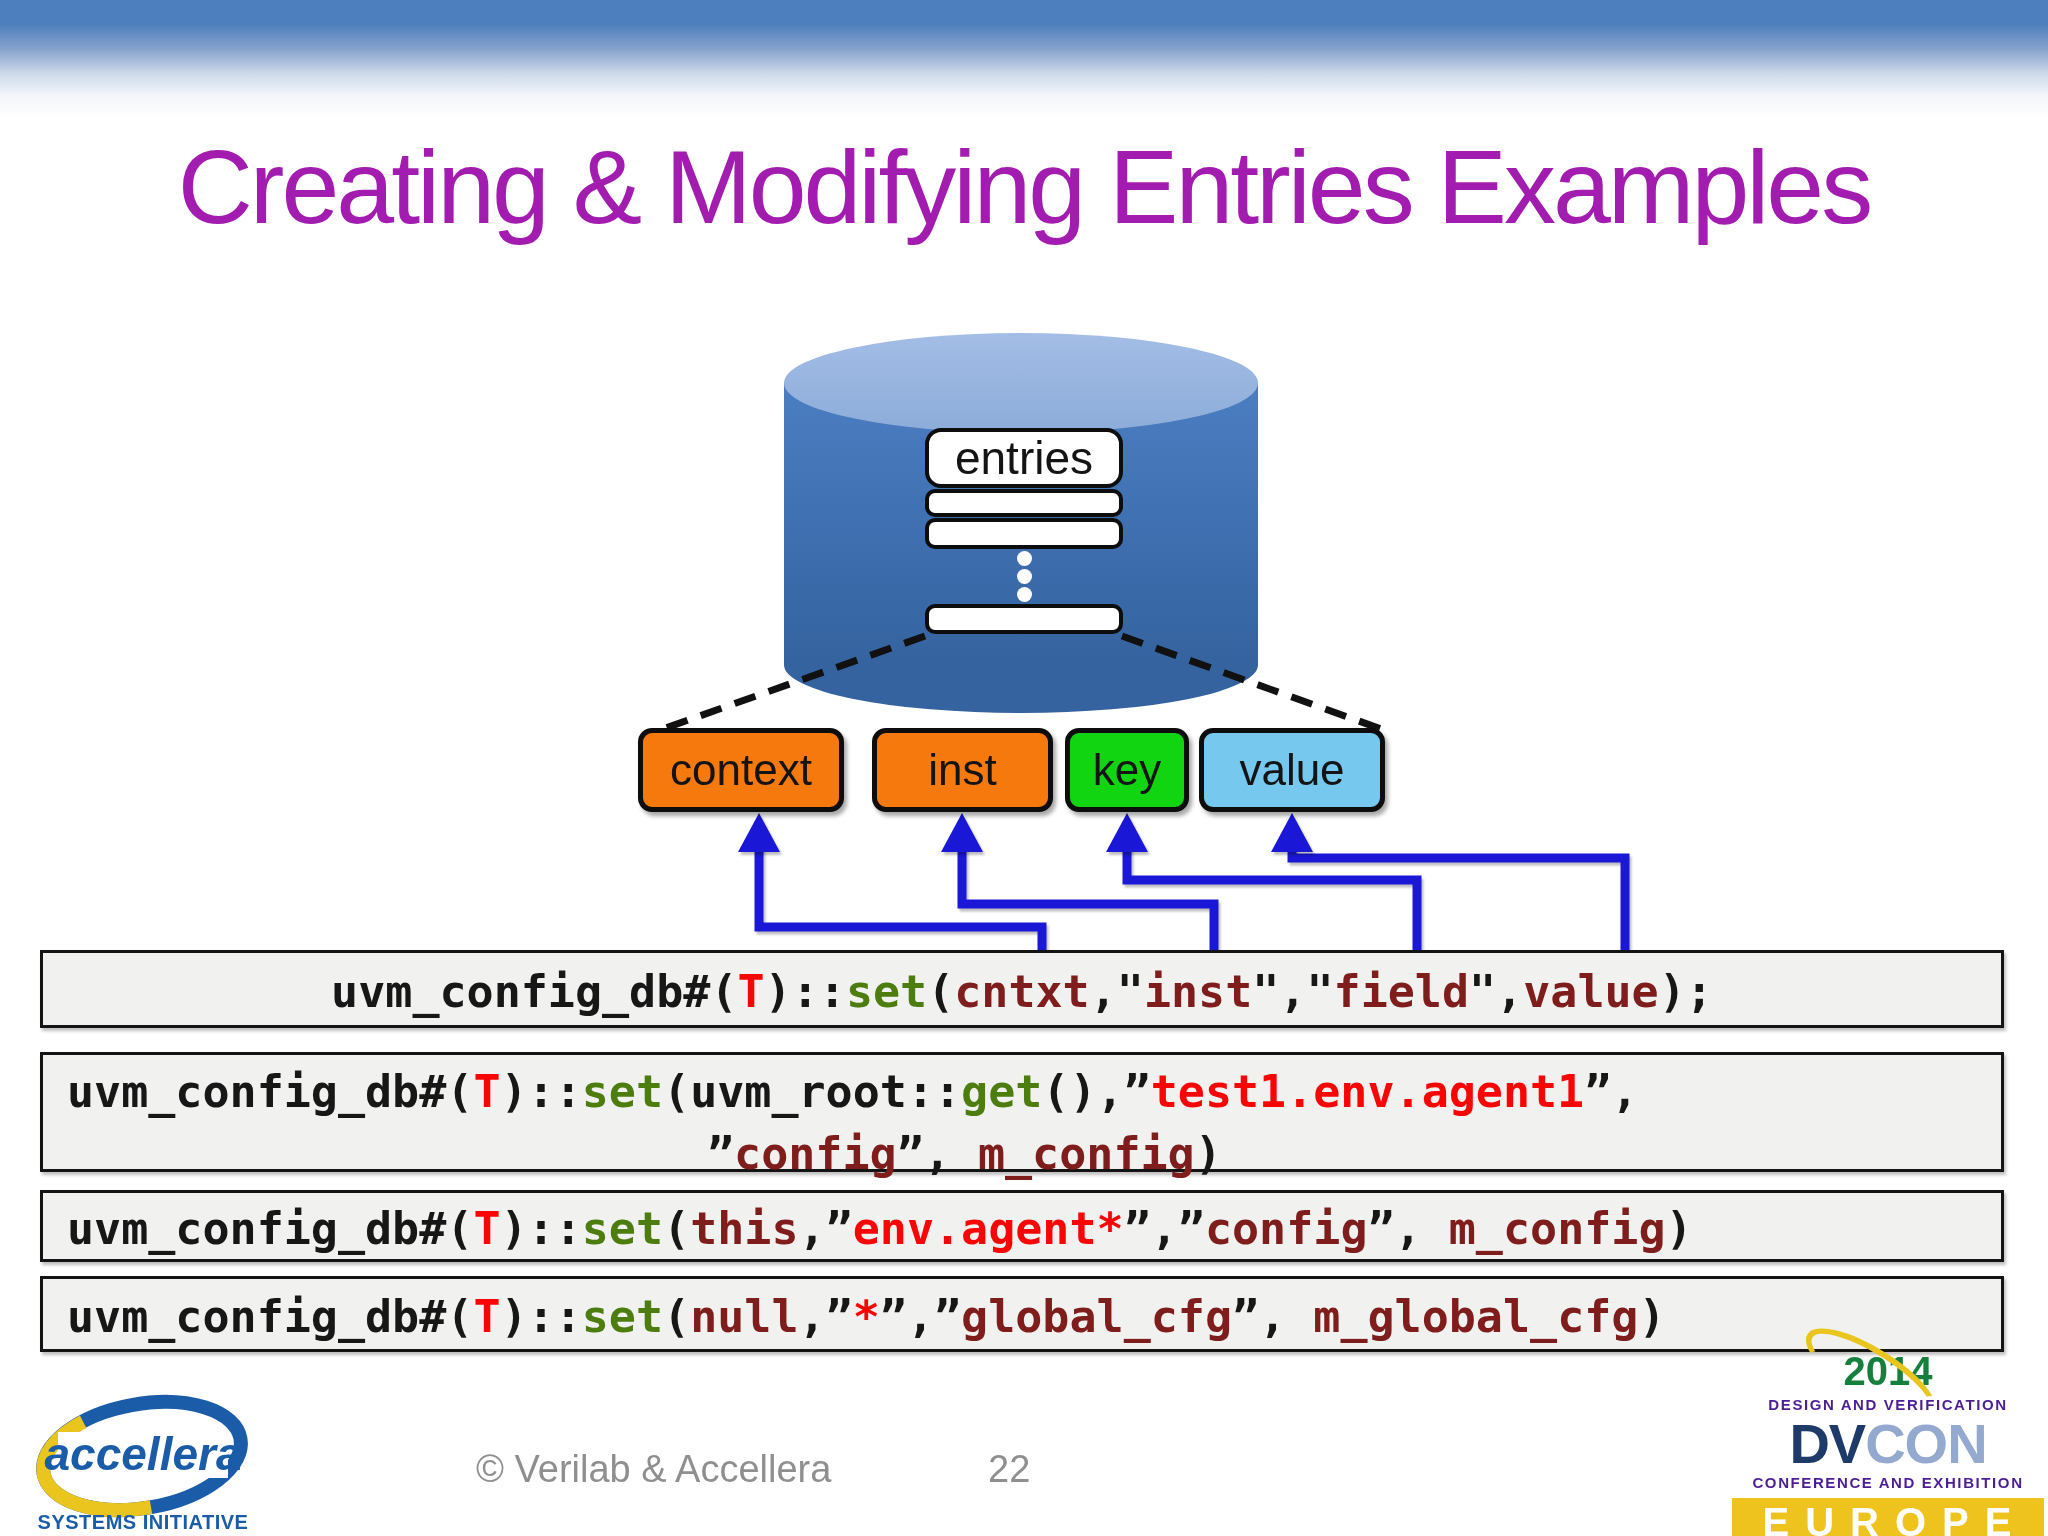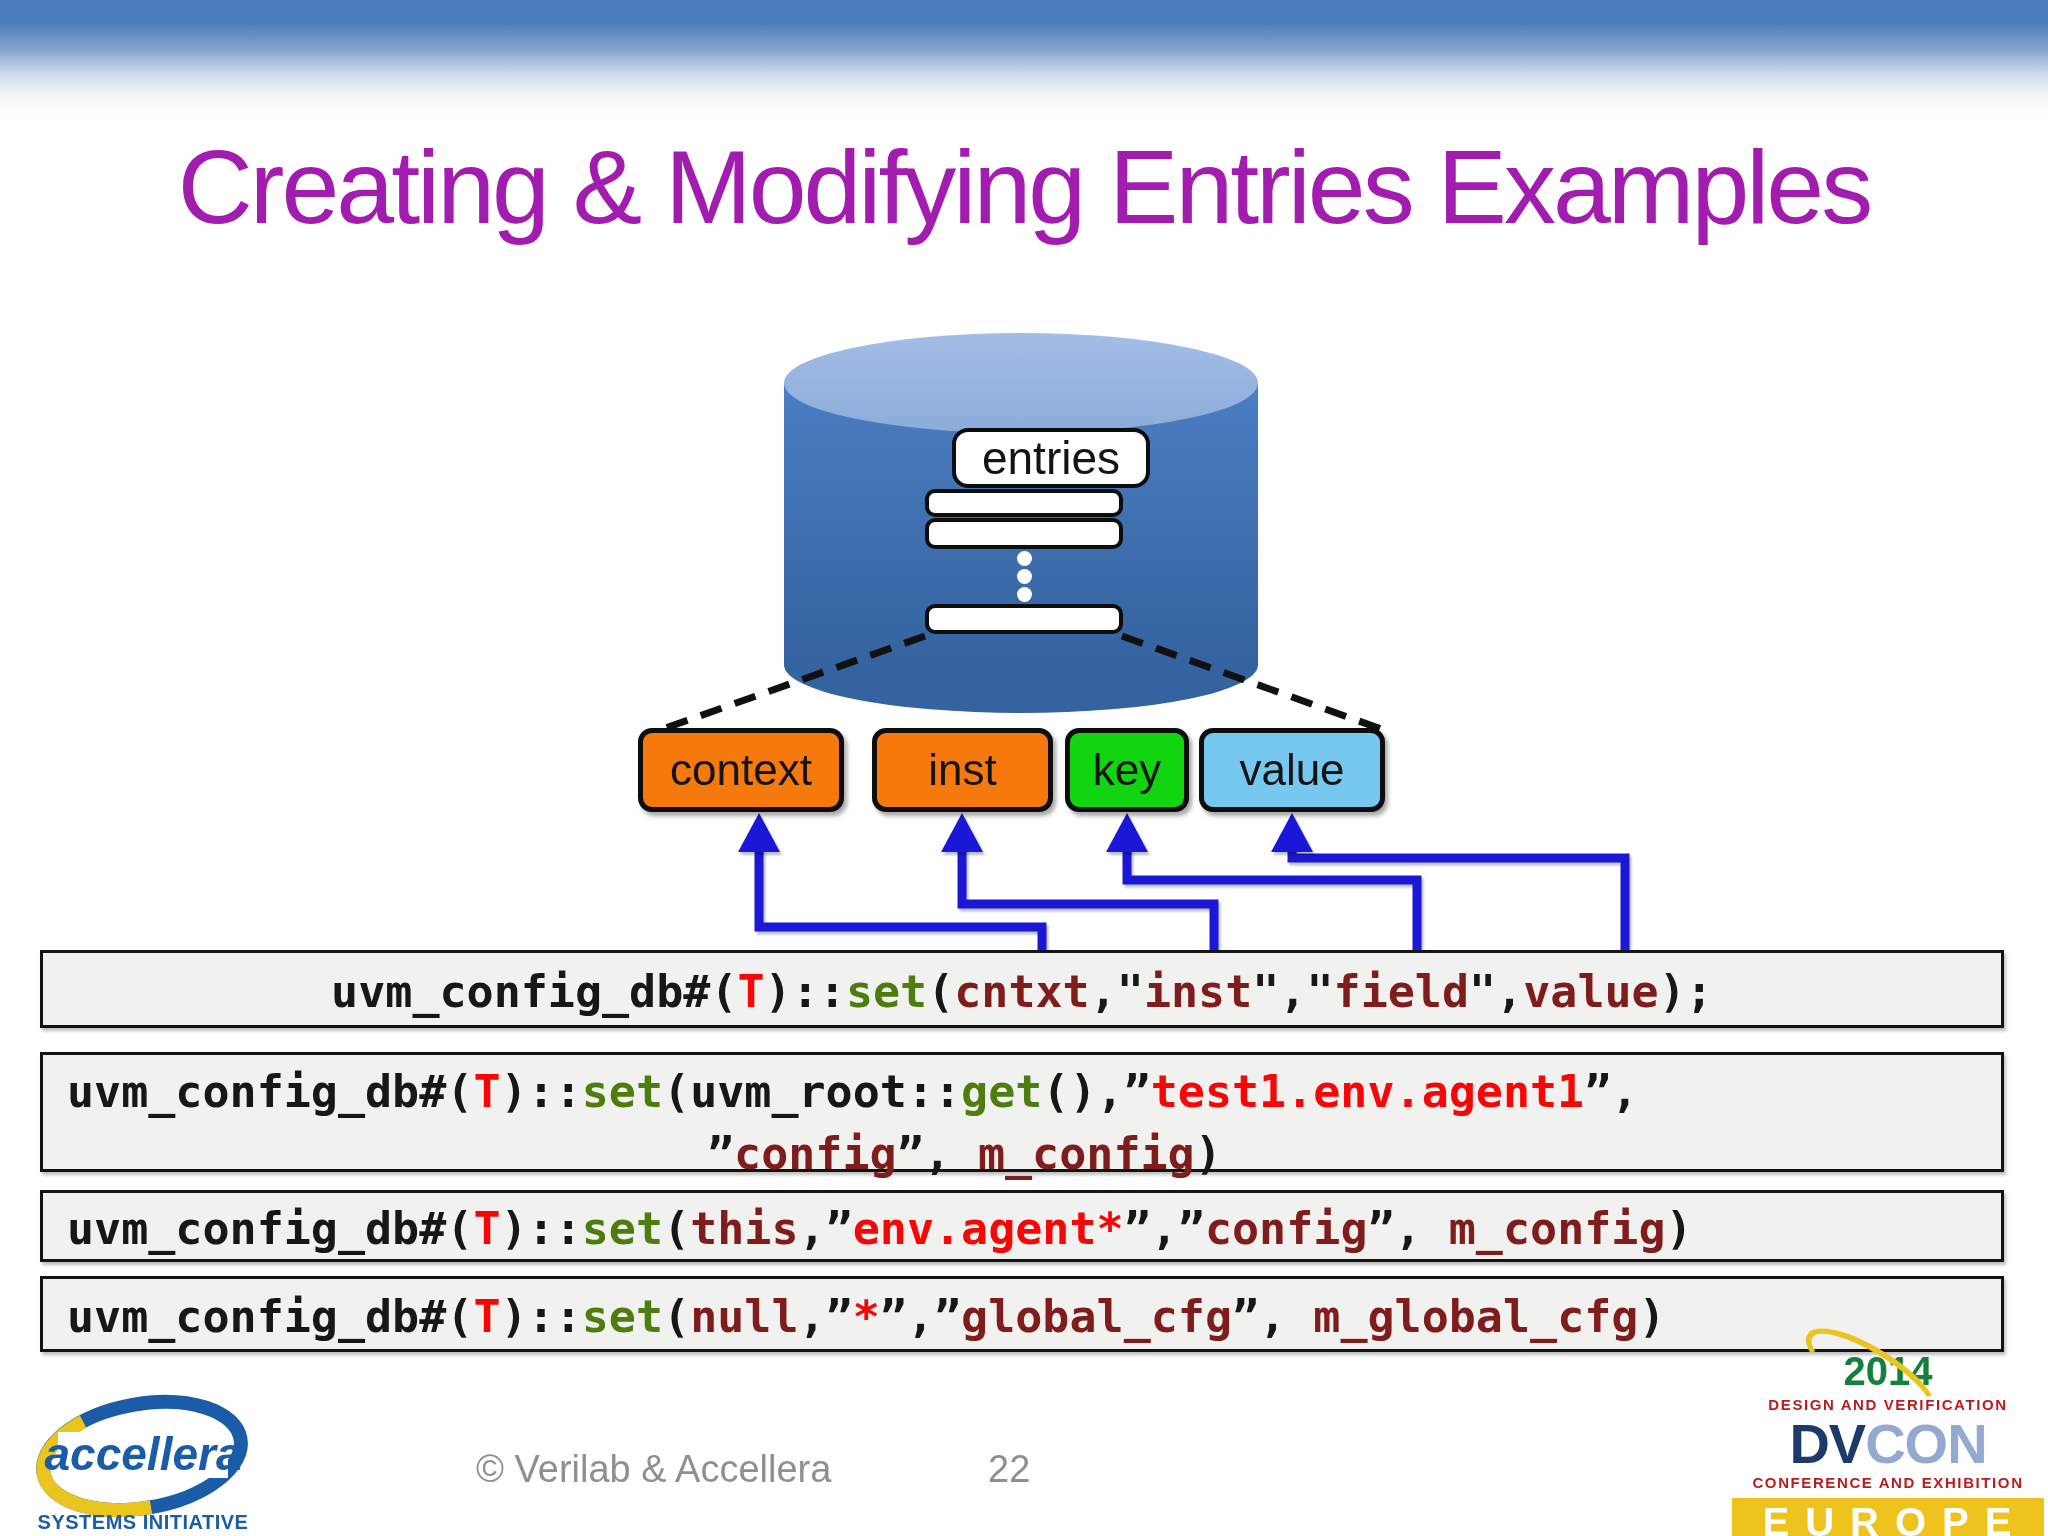--- a/index.html
+++ b/index.html
@@ -13,21 +13,21 @@
     background:linear-gradient(to bottom,#4d7ebd 0%,#4d7ebd 20%,#87a4cd 42%,#ccd8ea 62%,#f2f5fa 80%,#ffffff 100%);
   }
   .title{
     position:absolute;left:0;top:128px;width:2048px;text-align:center;
     font-size:104px;letter-spacing:-3px;color:#a21caf;font-weight:400;
   }
   
   .db-row{
     position:absolute;background:#ffffff;border:4px solid #0d0d0d;box-sizing:border-box;
   }
-  .db-row.entries{border-radius:16px;font-size:46px;color:#141414;display:flex;align-items:center;justify-content:center;margin-left:27px;}
+  .db-row.entries{border-radius:16px;font-size:46px;color:#141414;display:flex;align-items:center;justify-content:center;}
   .db-row.plain{border-radius:10px;}
   .dot{position:absolute;width:15px;height:15px;border-radius:50%;background:#ffffff;}
   
   .field-box{
     position:absolute;top:728px;height:84px;border:5px solid #0d0d0d;border-radius:14px;
     box-sizing:border-box;display:flex;align-items:center;justify-content:center;
     font-size:44px;color:#141414;box-shadow:3px 4px 4px rgba(0,0,0,0.35);
   }
   
   .code-box{
@@ -40,21 +40,21 @@
   
   .footer-text{position:absolute;color:#8f8f8f;font-size:38px;}
   
   .dvcon{position:absolute;left:1732px;top:1348px;width:312px;text-align:center;}
   .dv-2014{position:relative;font-size:40px;font-weight:bold;color:#15803d;height:46px;line-height:46px;}
   .dv-2014 .arc{
     position:absolute;left:64px;top:0px;width:150px;height:52px;border:6px solid #e9c51e;
     border-radius:50%;border-right-color:transparent;border-bottom-color:transparent;
     transform:rotate(32deg);box-sizing:border-box;
   }
-  .dv-small{font-size:15px;font-weight:bold;color:#b91c1c;letter-spacing:1.6px;line-height:22px;white-space:nowrap;}
+  .dv-small{font-size:15px;font-weight:bold;color:#4c1d95;letter-spacing:1.6px;line-height:22px;white-space:nowrap;}
   .dv-name{font-size:56px;font-weight:bold;line-height:56px;letter-spacing:-1px;}
   .dv-name .dv{color:#1e3a68;} .dv-name .con{color:#93a9cf;}
   .dv-europe{
     margin-top:4px;background:#eec31d;color:#ffffff;font-size:40px;font-weight:bold;
     letter-spacing:16px;line-height:48px;height:48px;text-indent:14px;
   }
   svg{display:block;}
   .abs{position:absolute;}
 </style>
 </head>

